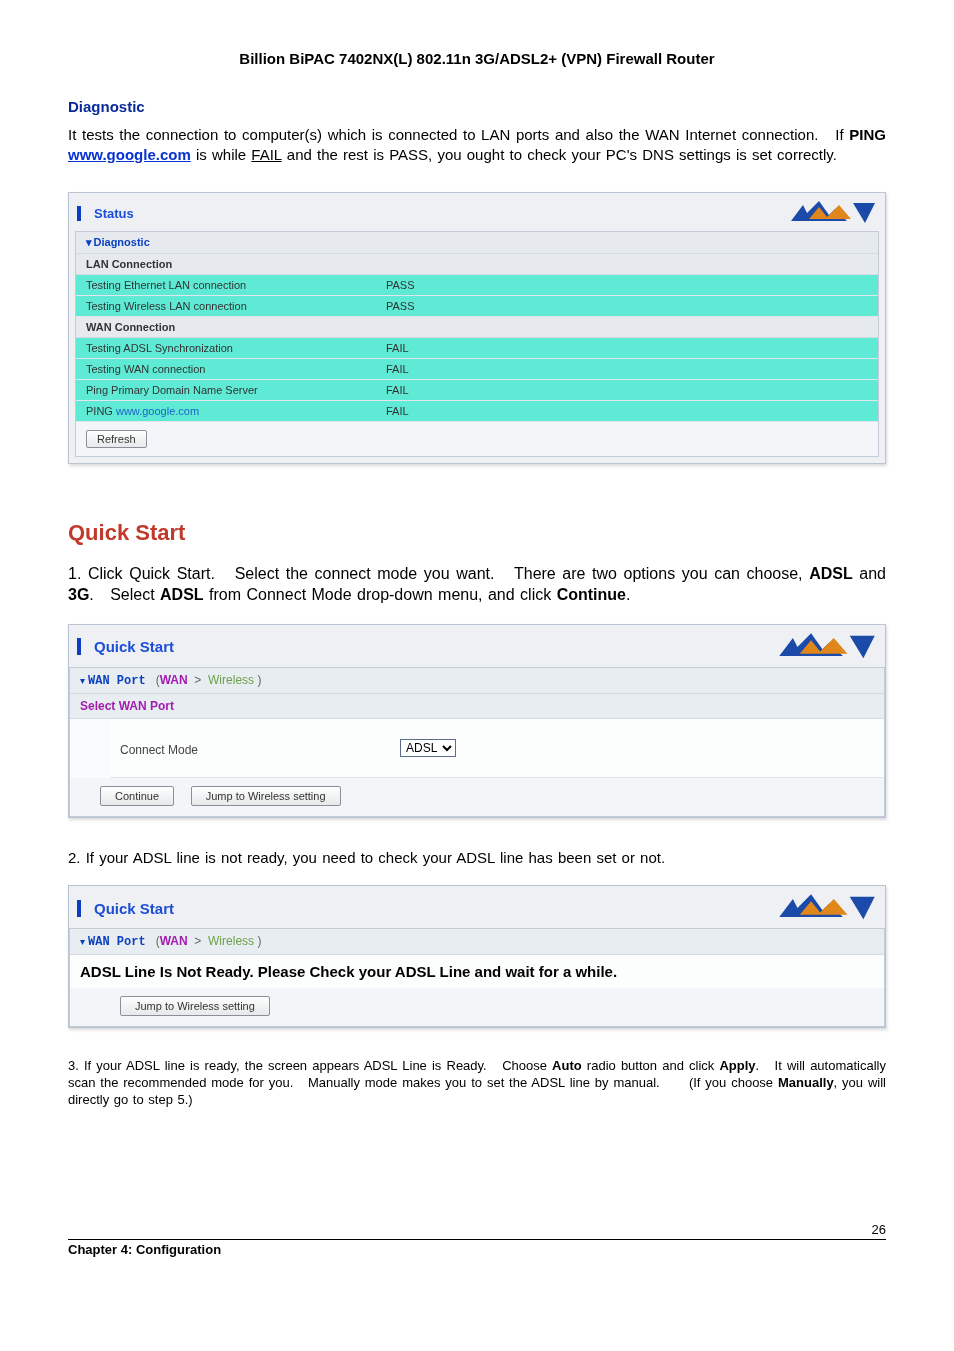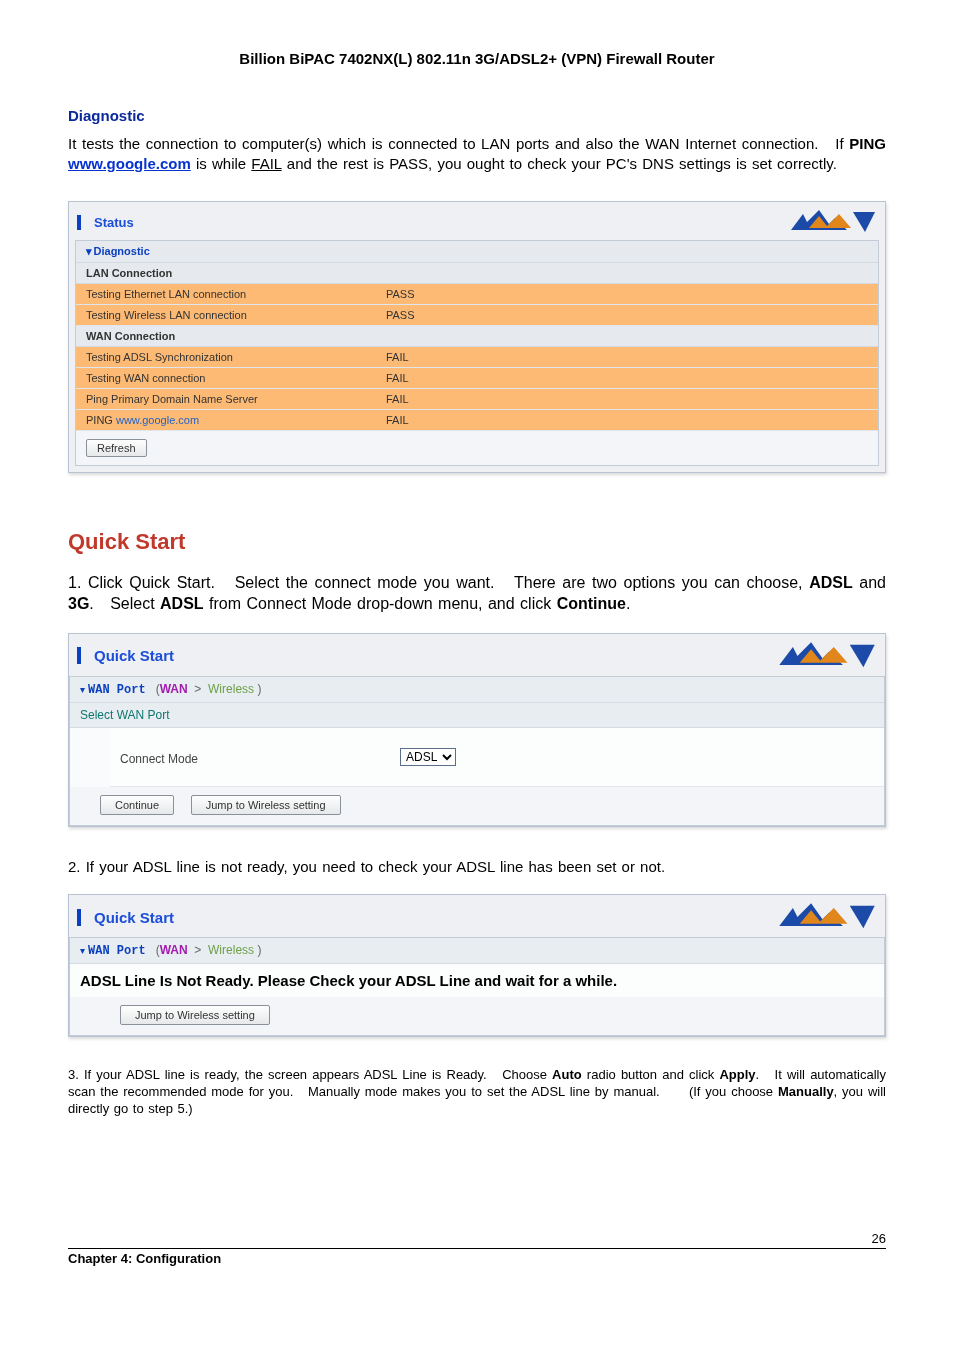--- a/index.html
+++ b/index.html
@@ -9,21 +9,21 @@
     width: 954px;
     margin: 0 auto;
     padding: 50px 68px 0 68px;
     color: #000;
     font-size: 15px;
   }
   .doc-title {
     text-align: center;
     font-weight: bold;
     font-size: 15px;
-    margin-bottom: 40px;
+    margin-bottom: 31px;
   }
   .section-heading {
     color: #0b2a9a;
     font-weight: bold;
     font-size: 15px;
     margin-bottom: 10px;
   }
   .body-text {
     text-align: justify;
     line-height: 1.30;
@@ -55,21 +55,21 @@
   }
   .logo {
     width: 88px;
     height: 28px;
     position: relative;
   }
   .logo svg { width: 100%; height: 100%; }
   .panel-inner {
     margin: 0 6px 6px 6px;
     border: 1px solid #c3ccd6;
-    background: #fdba74;
+    background: #5eead4;
   }
   .panel-inner2 {
     margin: 0 0px 0px 0px;
     border: 1px solid #c3ccd6;
     background: #fafbfc;
   }
   .row {
     display: flex;
     padding: 4px 10px;
     border-bottom: 1px solid #e1e6ec;
@@ -121,22 +121,22 @@
     font-size: 12px;
     border-bottom: 1px solid #d4dae2;
   }
   .nav-breadcrumb .caret { color:#0a3fbf; font-size:10px; margin-right:3px; }
   .nav-breadcrumb .wp { color:#0a3fbf; font-weight:bold;font-family:Liberation Mono, monospace; }
   .nav-breadcrumb .paren { color:#666; }
   .nav-breadcrumb .wan { color:#a21caf; font-weight:bold; }
   .nav-breadcrumb .wl { color:#6da04a; }
   .subhead-row {
     background:#e8edf1;
-    color:#0f766e;
-    font-weight:normal;
+    color:#a21caf;
+    font-weight:bold;
     font-size:12px;
     padding:5px 10px;
     border-bottom:1px solid #d4dae2;
   }
   .form-row {
     display:flex;
     align-items:flex-end;
     padding:20px 10px;
     background:#fcfdfd;
     font-size:12px;

